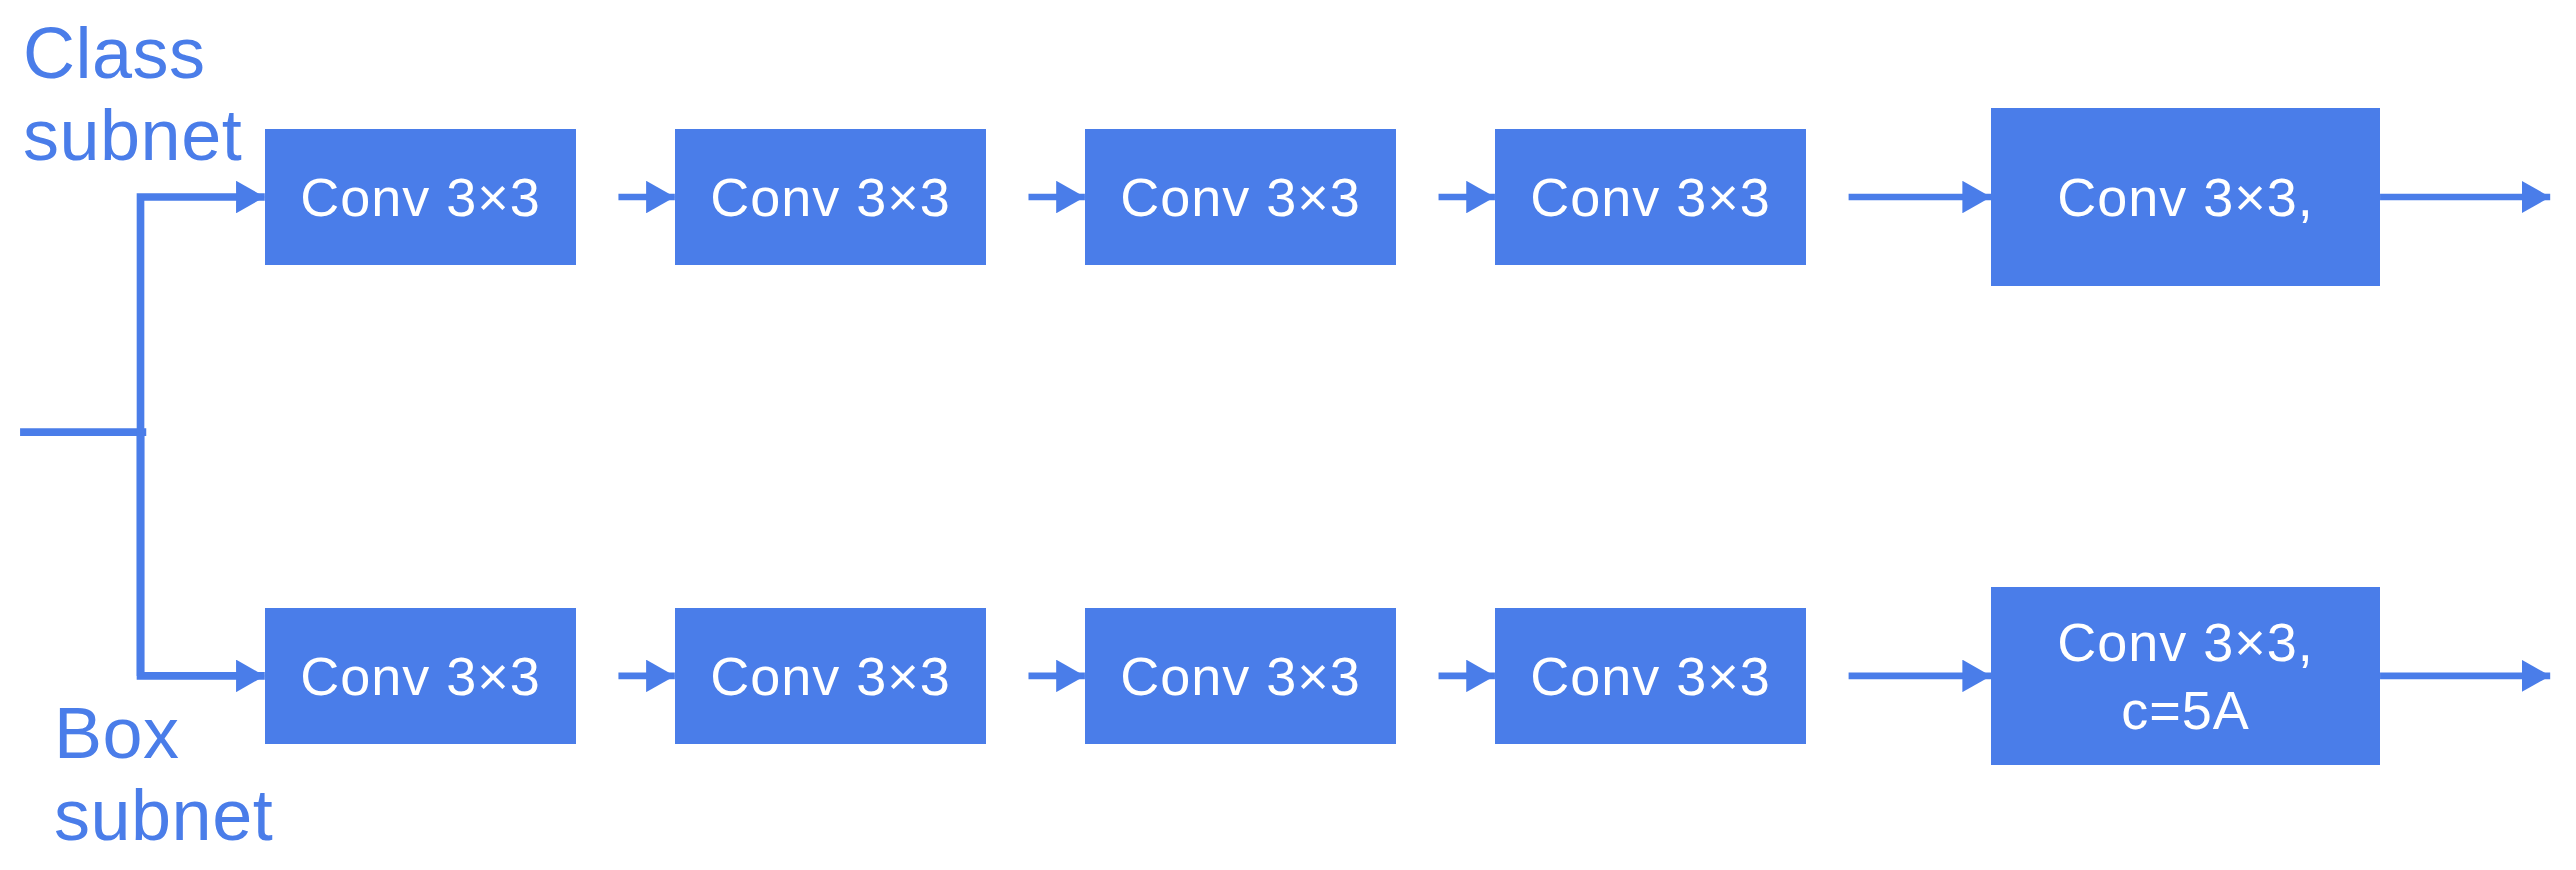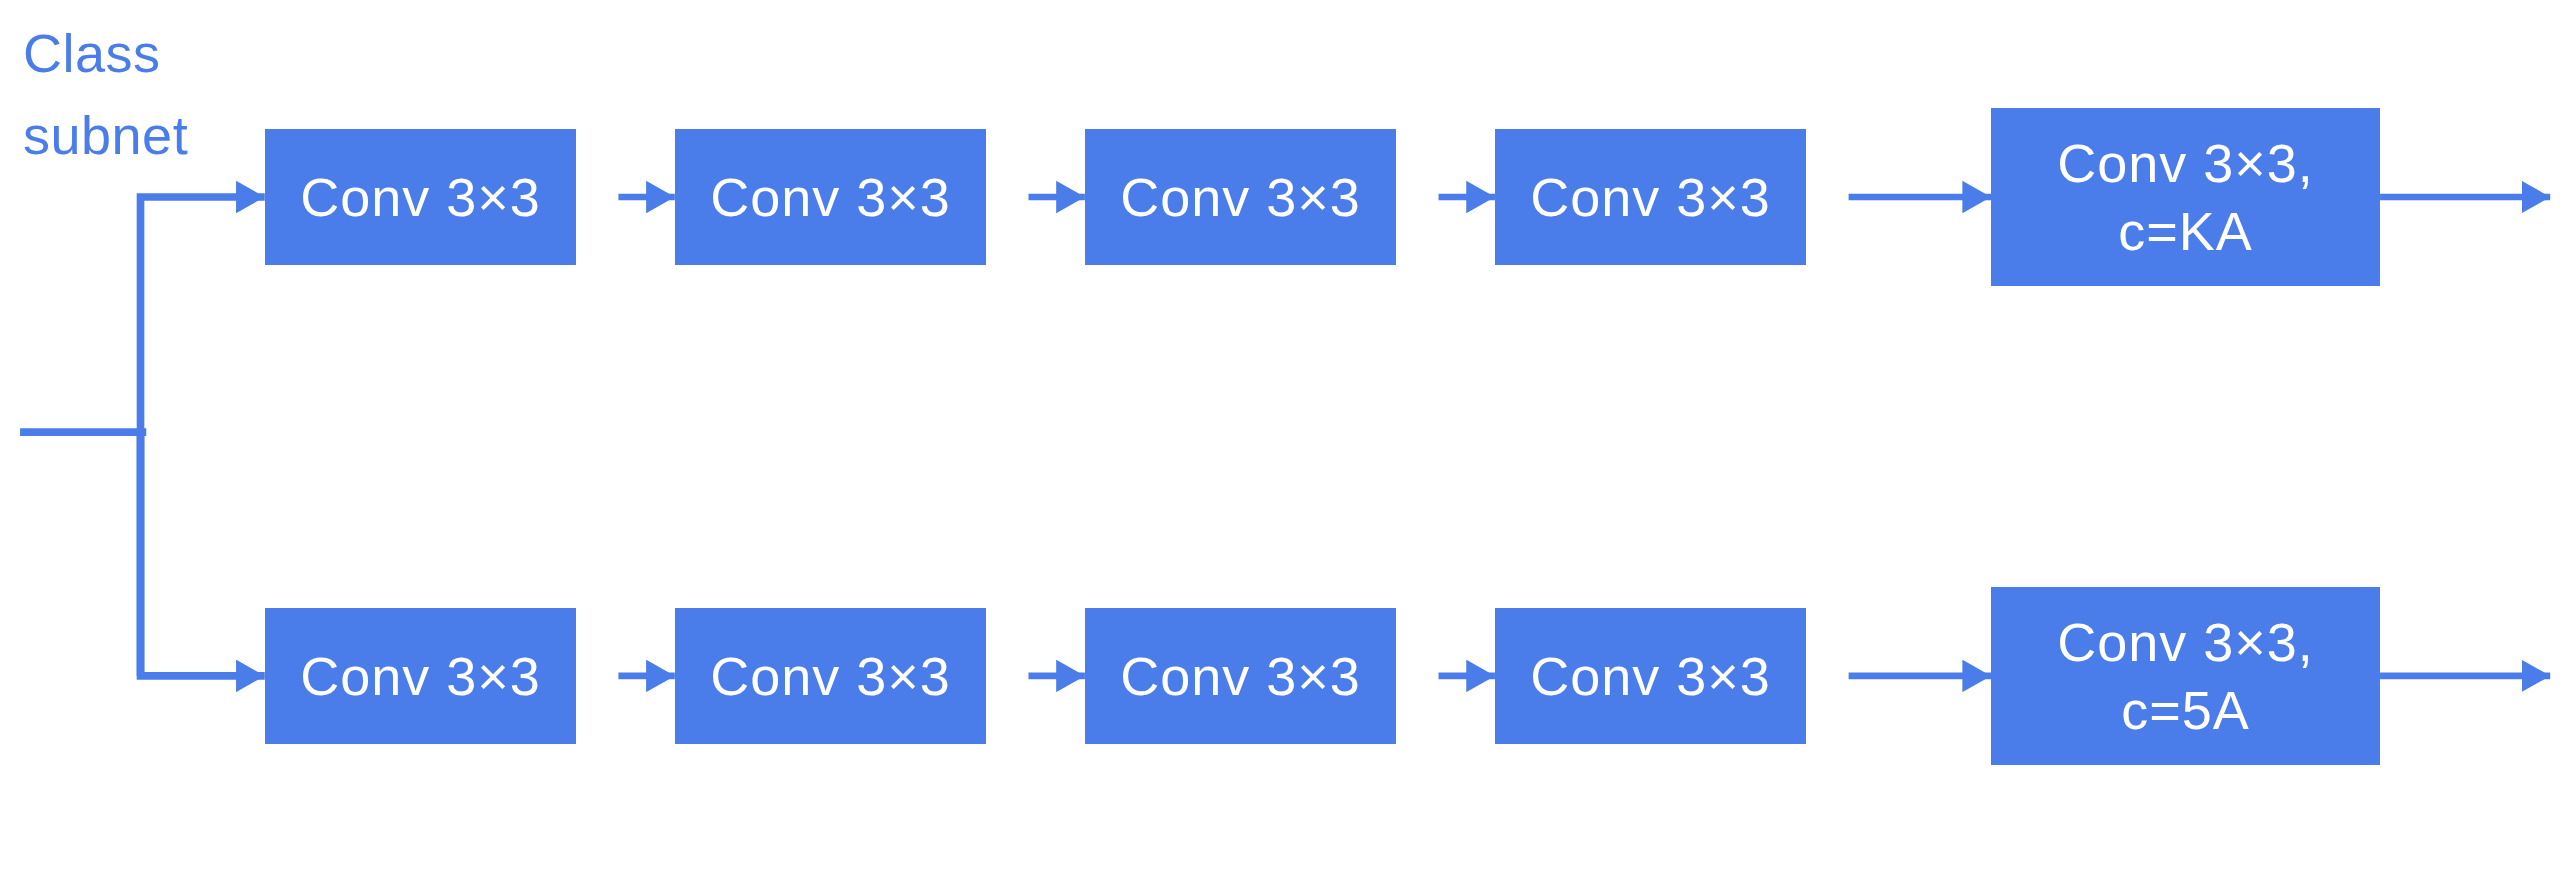--- a/index.html
+++ b/index.html
@@ -32,21 +32,21 @@
   .conv-box.final{
     width:389px;height:178px;
     flex-direction:column;
     line-height:68px;
     text-align:right;
   }
   .subnet-label{
     position:absolute;
     width:268px;
     color:var(--accent);
-    font-size:54px;
+    font-size:72px;
     line-height:82px;
     letter-spacing:0.5px;
   }
 </style>
 </head>
 <body>
 
 <div class="canvas">
 
   <svg class="wires" width="2576" height="871" viewBox="0 0 2695 911">
@@ -70,28 +70,28 @@
 
     <path class="wire thin" d="M647 707 H706" marker-end="url(#arrow)"></path>
     <path class="wire thin" d="M1076 707 H1135" marker-end="url(#arrow)"></path>
     <path class="wire thin" d="M1505 707 H1564" marker-end="url(#arrow)"></path>
     <path class="wire thin" d="M1934 707 H2083" marker-end="url(#arrow)"></path>
     <path class="wire thin" d="M2490 707 H2668" marker-end="url(#arrow)"></path>
   </svg>
 
   <div class="subnet-label" style="left:23px;top:11.5px;">Class subnet</div>
 
+  <div class="subnet-label" style="left:54px;top:692px;">Box subnet</div>
 
   <div class="conv-box" style="left:265px;top:129px;">Conv 3×3</div>
   <div class="conv-box" style="left:675px;top:129px;">Conv 3×3</div>
   <div class="conv-box" style="left:1085px;top:129px;">Conv 3×3</div>
   <div class="conv-box" style="left:1495px;top:129px;">Conv 3×3</div>
   <div class="conv-box final" style="left:1991px;top:108px;">
     <span>Conv 3×3,</span>
-    <span>c=KA</span>
   </div>
 
   <div class="conv-box" style="left:265px;top:608px;">Conv 3×3</div>
   <div class="conv-box" style="left:675px;top:608px;">Conv 3×3</div>
   <div class="conv-box" style="left:1085px;top:608px;">Conv 3×3</div>
   <div class="conv-box" style="left:1495px;top:608px;">Conv 3×3</div>
   <div class="conv-box final" style="left:1991px;top:587px;">
     <span>Conv 3×3,</span>
     <span>c=5A</span>
   </div>

